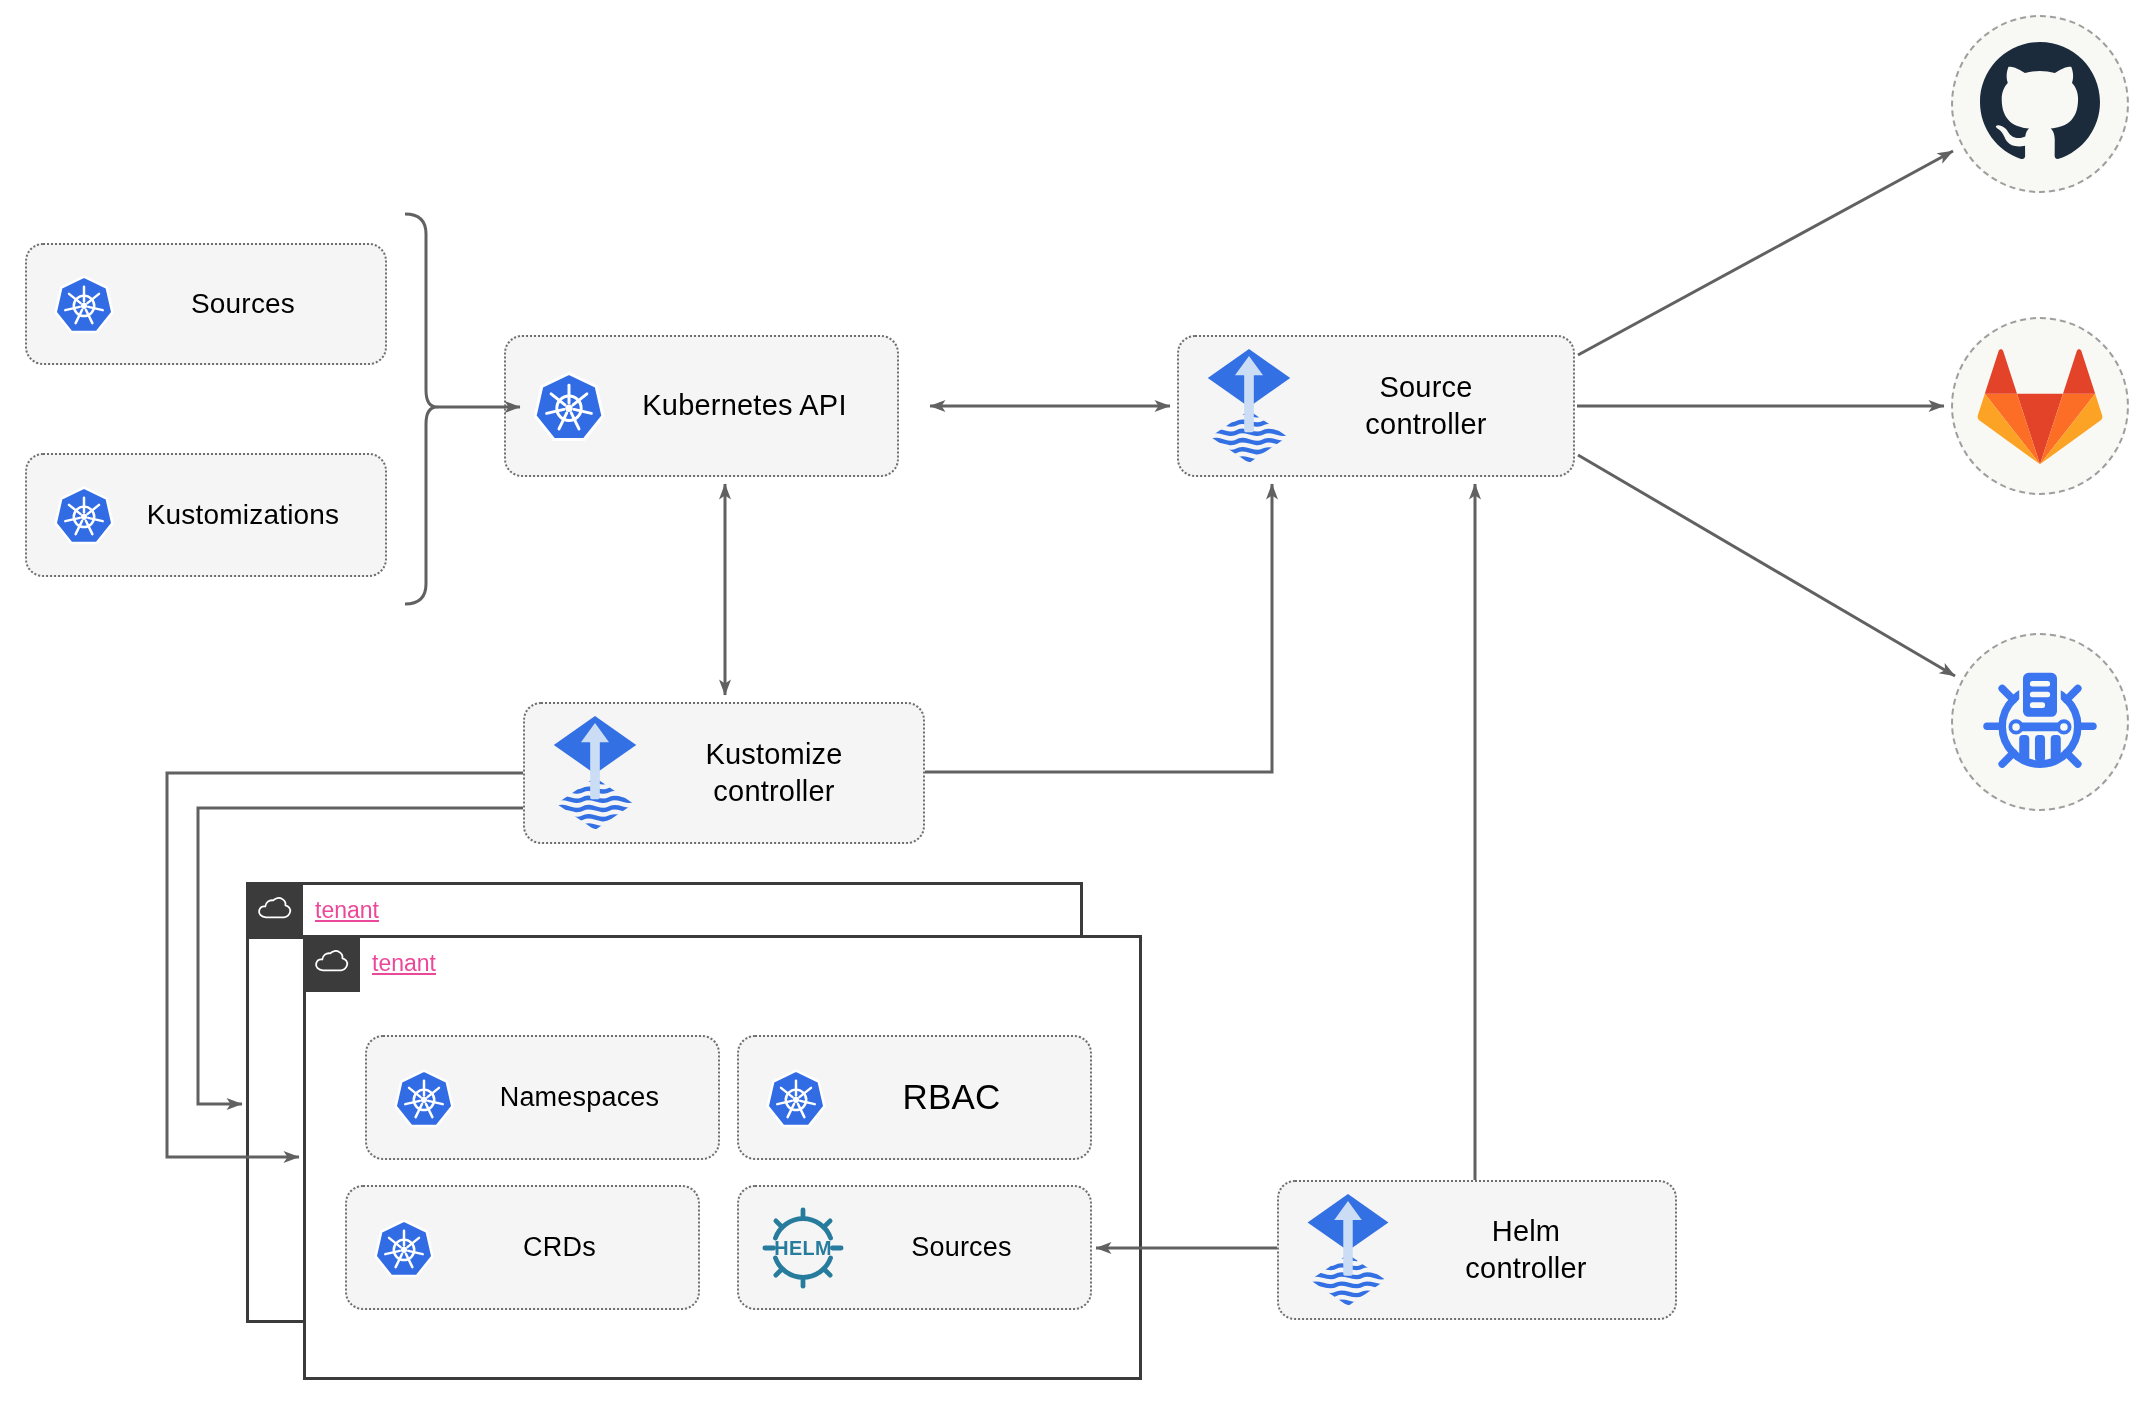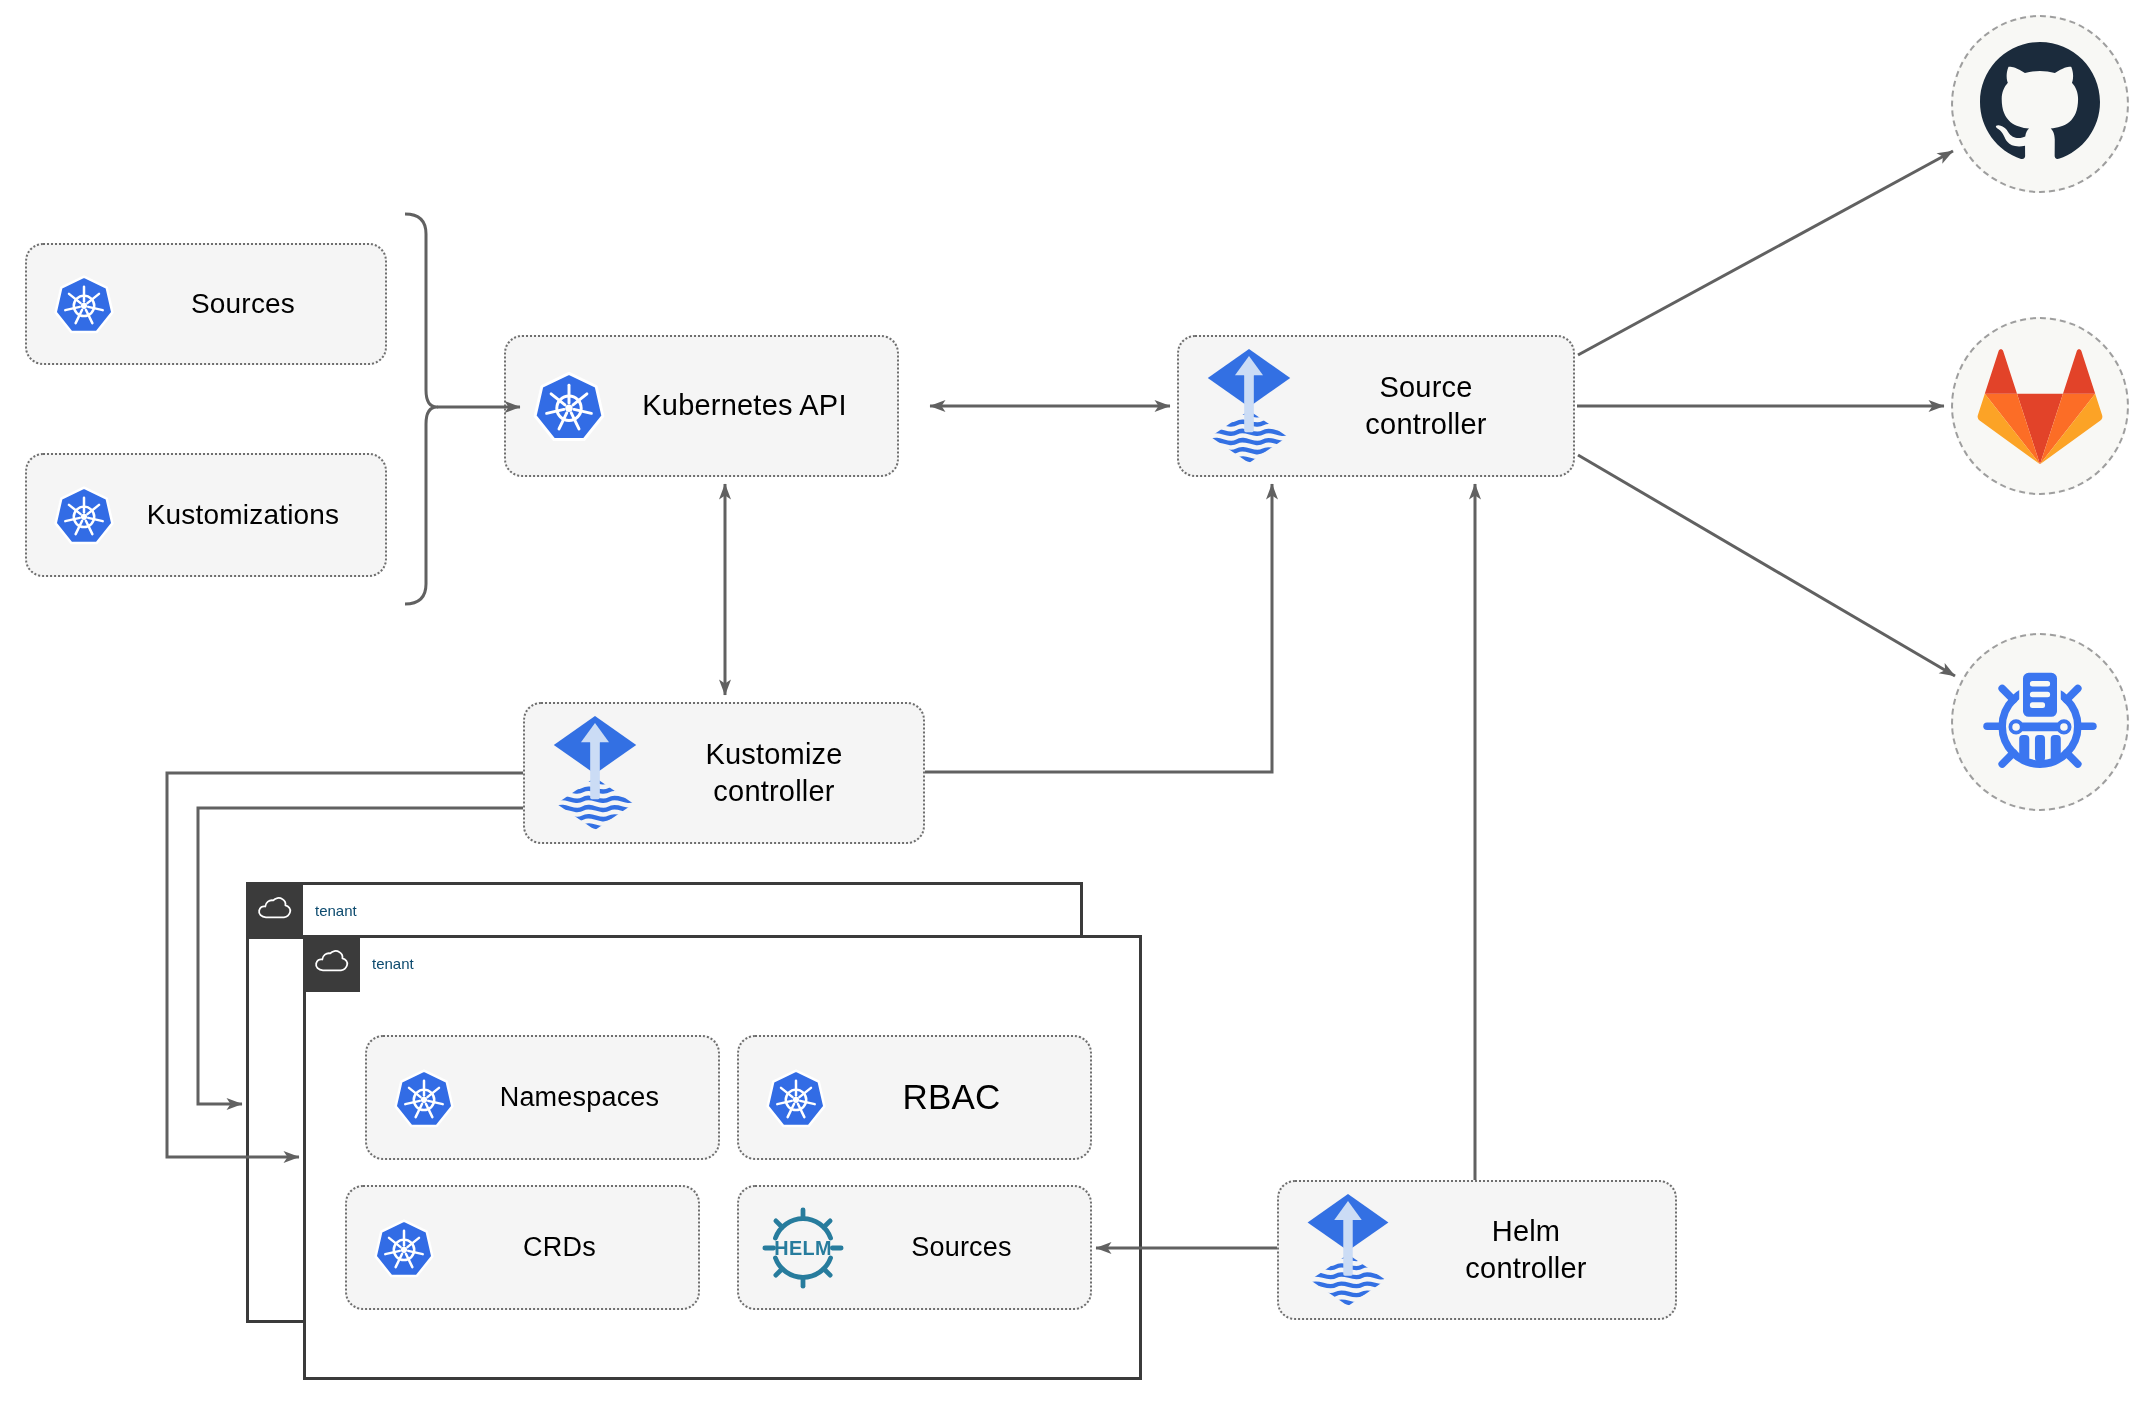--- a/index.html
+++ b/index.html
@@ -19,21 +19,21 @@
   }
   .node.big .nlabel{font-size:29px;}
   
   .tenant{position:absolute;background:#ffffff;border:3px solid var(--tenant-border);box-sizing:border-box;z-index:1;}
   .tenant-badge{
     position:absolute;top:-3px;left:-3px;width:57px;height:57px;background:var(--tenant-badge-bg);
     display:flex;align-items:center;justify-content:center;
   }
   .tenant-label{
     position:absolute;top:-3px;left:66px;height:57px;display:flex;align-items:center;
-    font-size:15px;color:#0c4a6e;
+    font-size:23px;color:#ec4899;text-decoration:underline;
   }
   
   .ext-circle{
     position:absolute;width:178px;height:178px;border-radius:50%;
     border:2.5px dashed var(--circle-border);background:var(--circle-bg);
     display:flex;align-items:center;justify-content:center;box-sizing:border-box;z-index:2;
   }
   #connectors{position:absolute;left:0;top:0;z-index:10;pointer-events:none;}
   .connector{stroke:var(--connector-gray);stroke-width:3;fill:none;}
   .defs-holder{position:absolute;width:0;height:0;overflow:hidden;}

